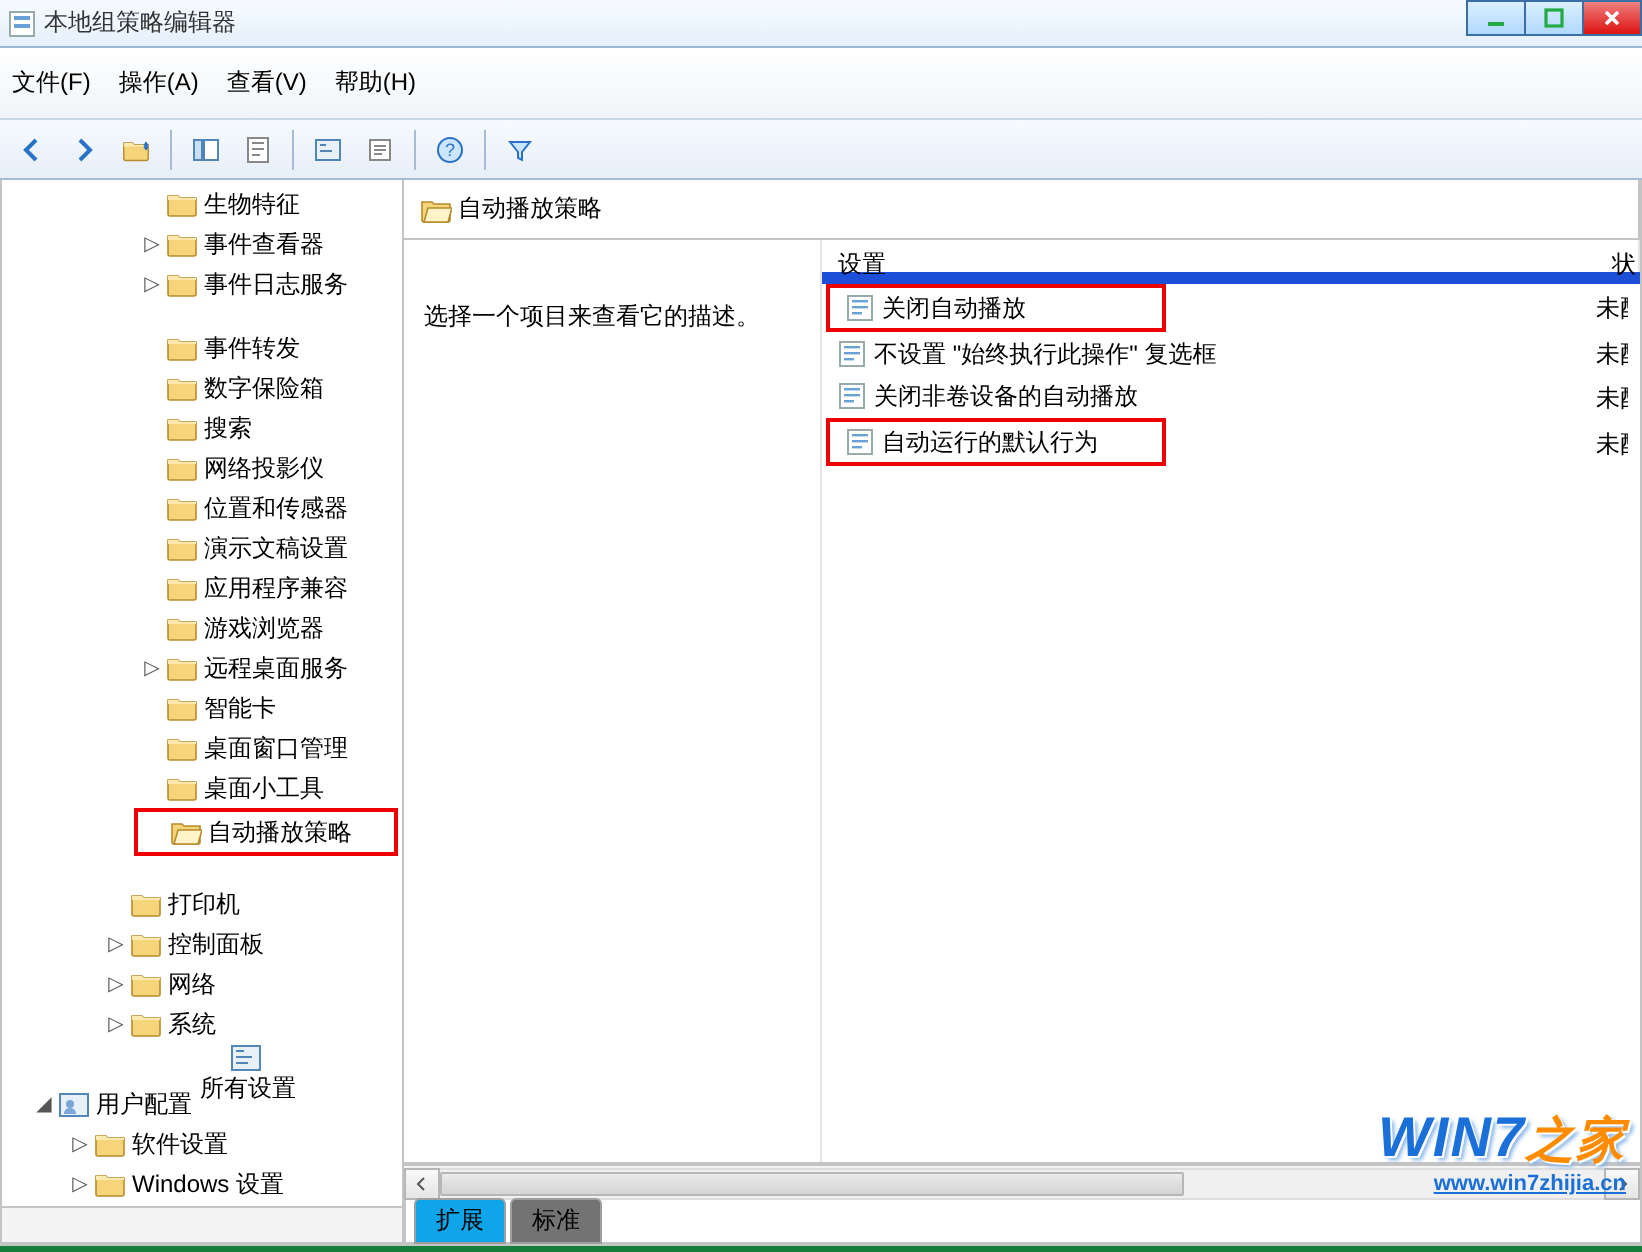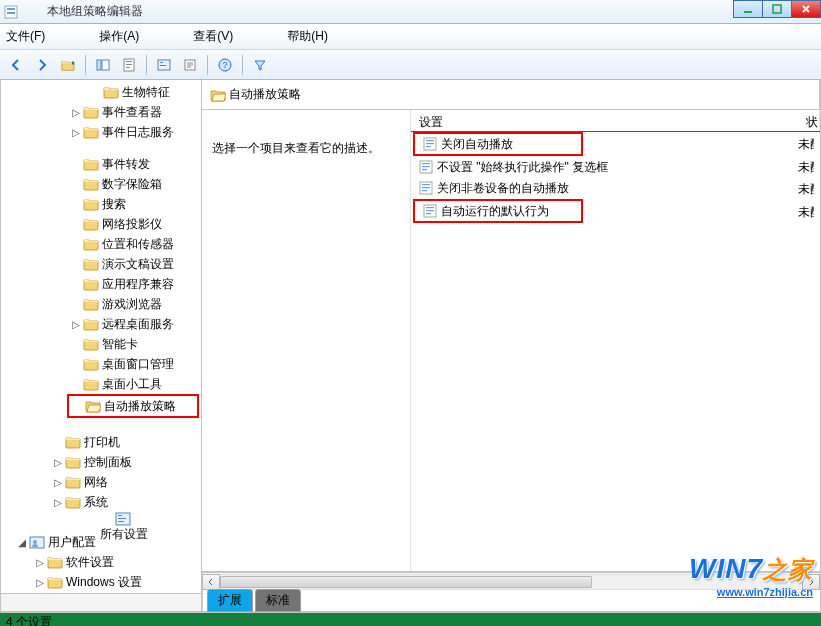--- a/index.html
+++ b/index.html
@@ -1,47 +1,47 @@
 <!DOCTYPE html>
 <html><head>
 <meta charset="utf-8">
 <style>
   * { box-sizing: border-box; margin: 0; padding: 0; }
   body { font-family: "Microsoft YaHei", Tahoma, sans-serif; font-size: 12px; background: #fff; width: 821px; height: 626px; overflow: hidden; position: relative; }
   
-  .titlebar { height: 24px; background: linear-gradient(#f7fbff,#e4f0fb); border-bottom: 1px solid #9bb7d6; display: flex; align-items: center; padding: 0 4px; position: relative; gap: 25px; }
+  .titlebar { height: 24px; background: linear-gradient(#f7fbff,#e4f0fb); border-bottom: 1px solid #9bb7d6; display: flex; align-items: center; padding: 0 4px; position: relative; }
   .titlebar .app-icon { width: 14px; height: 14px; margin-right: 4px; }
   .titlebar .title { flex: 1; color: #333; }
   .win-buttons { position: absolute; right: 0; top: 0; display: flex; }
   .win-btn { width: 30px; height: 18px; border: 1px solid #3a6ea5; background: linear-gradient(#dbefff,#b0d8ff); display:flex; align-items:center; justify-content:center; margin-left:-1px;}
   .win-btn.close { background: linear-gradient(#f08080,#d11); }
   .win-btn svg { width: 10px; height: 10px; }
   
-  .menubar { height: 26px; background: linear-gradient(#fff,#f0f4f8); border-bottom: 1px solid #c9d8e8; display: flex; align-items: center; padding: 0 6px; gap: 40px; }
+  .menubar { height: 36px; background: linear-gradient(#fff,#f0f4f8); border-bottom: 1px solid #c9d8e8; display: flex; align-items: center; padding: 0 6px; }
   .menubar span { margin-right: 14px; cursor: default; }
   
   .toolbar { height: 30px; background: linear-gradient(#f7fbff,#e6eef8); border-bottom: 1px solid #a8bdd4; display: flex; align-items: center; padding: 0 4px; gap: 2px;}
   .tbtn { width: 24px; height: 24px; display:flex; align-items:center; justify-content:center; border:1px solid transparent; border-radius:2px;}
   .tsep { width:1px; height:20px; background:#a8bdd4; margin: 0 3px;}
   
   .main { display: flex; height: 532px; }
   .tree-pane { width: 202px; border: 1px solid #c4c4c4; border-top:none; background:#fff; overflow: hidden; position:relative;}
   .tree-inner { padding: 2px 0 2px 0; overflow:auto; height: 510px; }
   .tree-row { display:flex; align-items:center; height:20px; white-space:nowrap; cursor:default; padding-right:4px; }
   .twisty { width:14px; text-align:center; color:#555; font-size:10px; }
   .folder-icon { width:16px; height:14px; margin-right:3px; flex-shrink:0; }
   .highlight-red { border: 2px solid #e00; }
   .tree-scroll-spacer { height: 18px; border-top:1px solid #c4c4c4; background:#f4f4f4; position:absolute; bottom:0; left:0; right:0;}
   
   .right-pane { flex:1; display:flex; flex-direction:column; border-right:1px solid #c4c4c4;}
   .right-header { height: 30px; border:1px solid #c4c4c4; border-left:none; border-top:none; display:flex; align-items:center; padding:0 8px; background:#fff;}
   .right-body { flex:1; border-bottom:1px solid #c4c4c4; background:#fff; position:relative; display:flex;}
   .desc-col { width: 208px; padding: 8px 10px; }
   .settings-col { flex:1; border-left:1px solid #e4e4e4; position:relative;}
-  .col-headers { height:22px; display:flex; border-bottom:1px solid #1d4ed8;}
+  .col-headers { height:22px; display:flex; border-bottom:6px solid #1d4ed8;}
   .col-h { padding:4px 8px; border-right:1px solid #e4e4e4; }
   .list-item { display:flex; align-items:center; height:20px; padding: 0 6px; margin:1px 2px;}
   .list-ic { width:14px; height:14px; margin-right:4px; flex-shrink:0;}
   .red-box { border:2px solid #e00; padding:0;}
   .red-box .list-item { margin:0 2px; }
   
   .right-scroll { height: 18px; background:#f4f4f4; border-top:1px solid #c4c4c4; display:flex; align-items:center;}
   .sb-arrow { width:18px; height:16px; background:linear-gradient(#f9f9f9,#e5e5e5); border:1px solid #b6b6b6; display:flex; align-items:center; justify-content:center;}
   .sb-track { flex:1; height:16px; background:#f0f0f0; border-top:1px solid #dedede; border-bottom:1px solid #dedede; position:relative;}
   .sb-thumb { position:absolute; top:1px; bottom:1px; left:0; width:64%; background:linear-gradient(#eaeaea,#d4d4d4); border:1px solid #b6b6b6; border-radius:1px;}
@@ -179,21 +179,21 @@
   <div class="tbtn">
       <svg width="14" height="14" viewBox="0 0 14 14">
         <path d="M2 3h10L8 8v4l-2-1V8z" fill="#cde6ff" stroke="#2a72c8"></path>
       </svg>
     </div>
 </div>
 
 <div class="main">
   <div class="tree-pane">
     <div class="tree-inner" id="tree-inner">
-        <div class="tree-row" style="padding-left: 68px; margin-left: 20px;">
+        <div class="tree-row" style="padding-left: 68px;">
           <span class="twisty"></span>
           <svg class="folder-icon">
             <use href="#folder"></use>
           </svg>
           <span>生物特征</span>
         </div>
         <div class="tree-row" style="padding-left: 68px;">
           <span class="twisty">▷</span>
           <svg class="folder-icon">
             <use href="#folder"></use>

